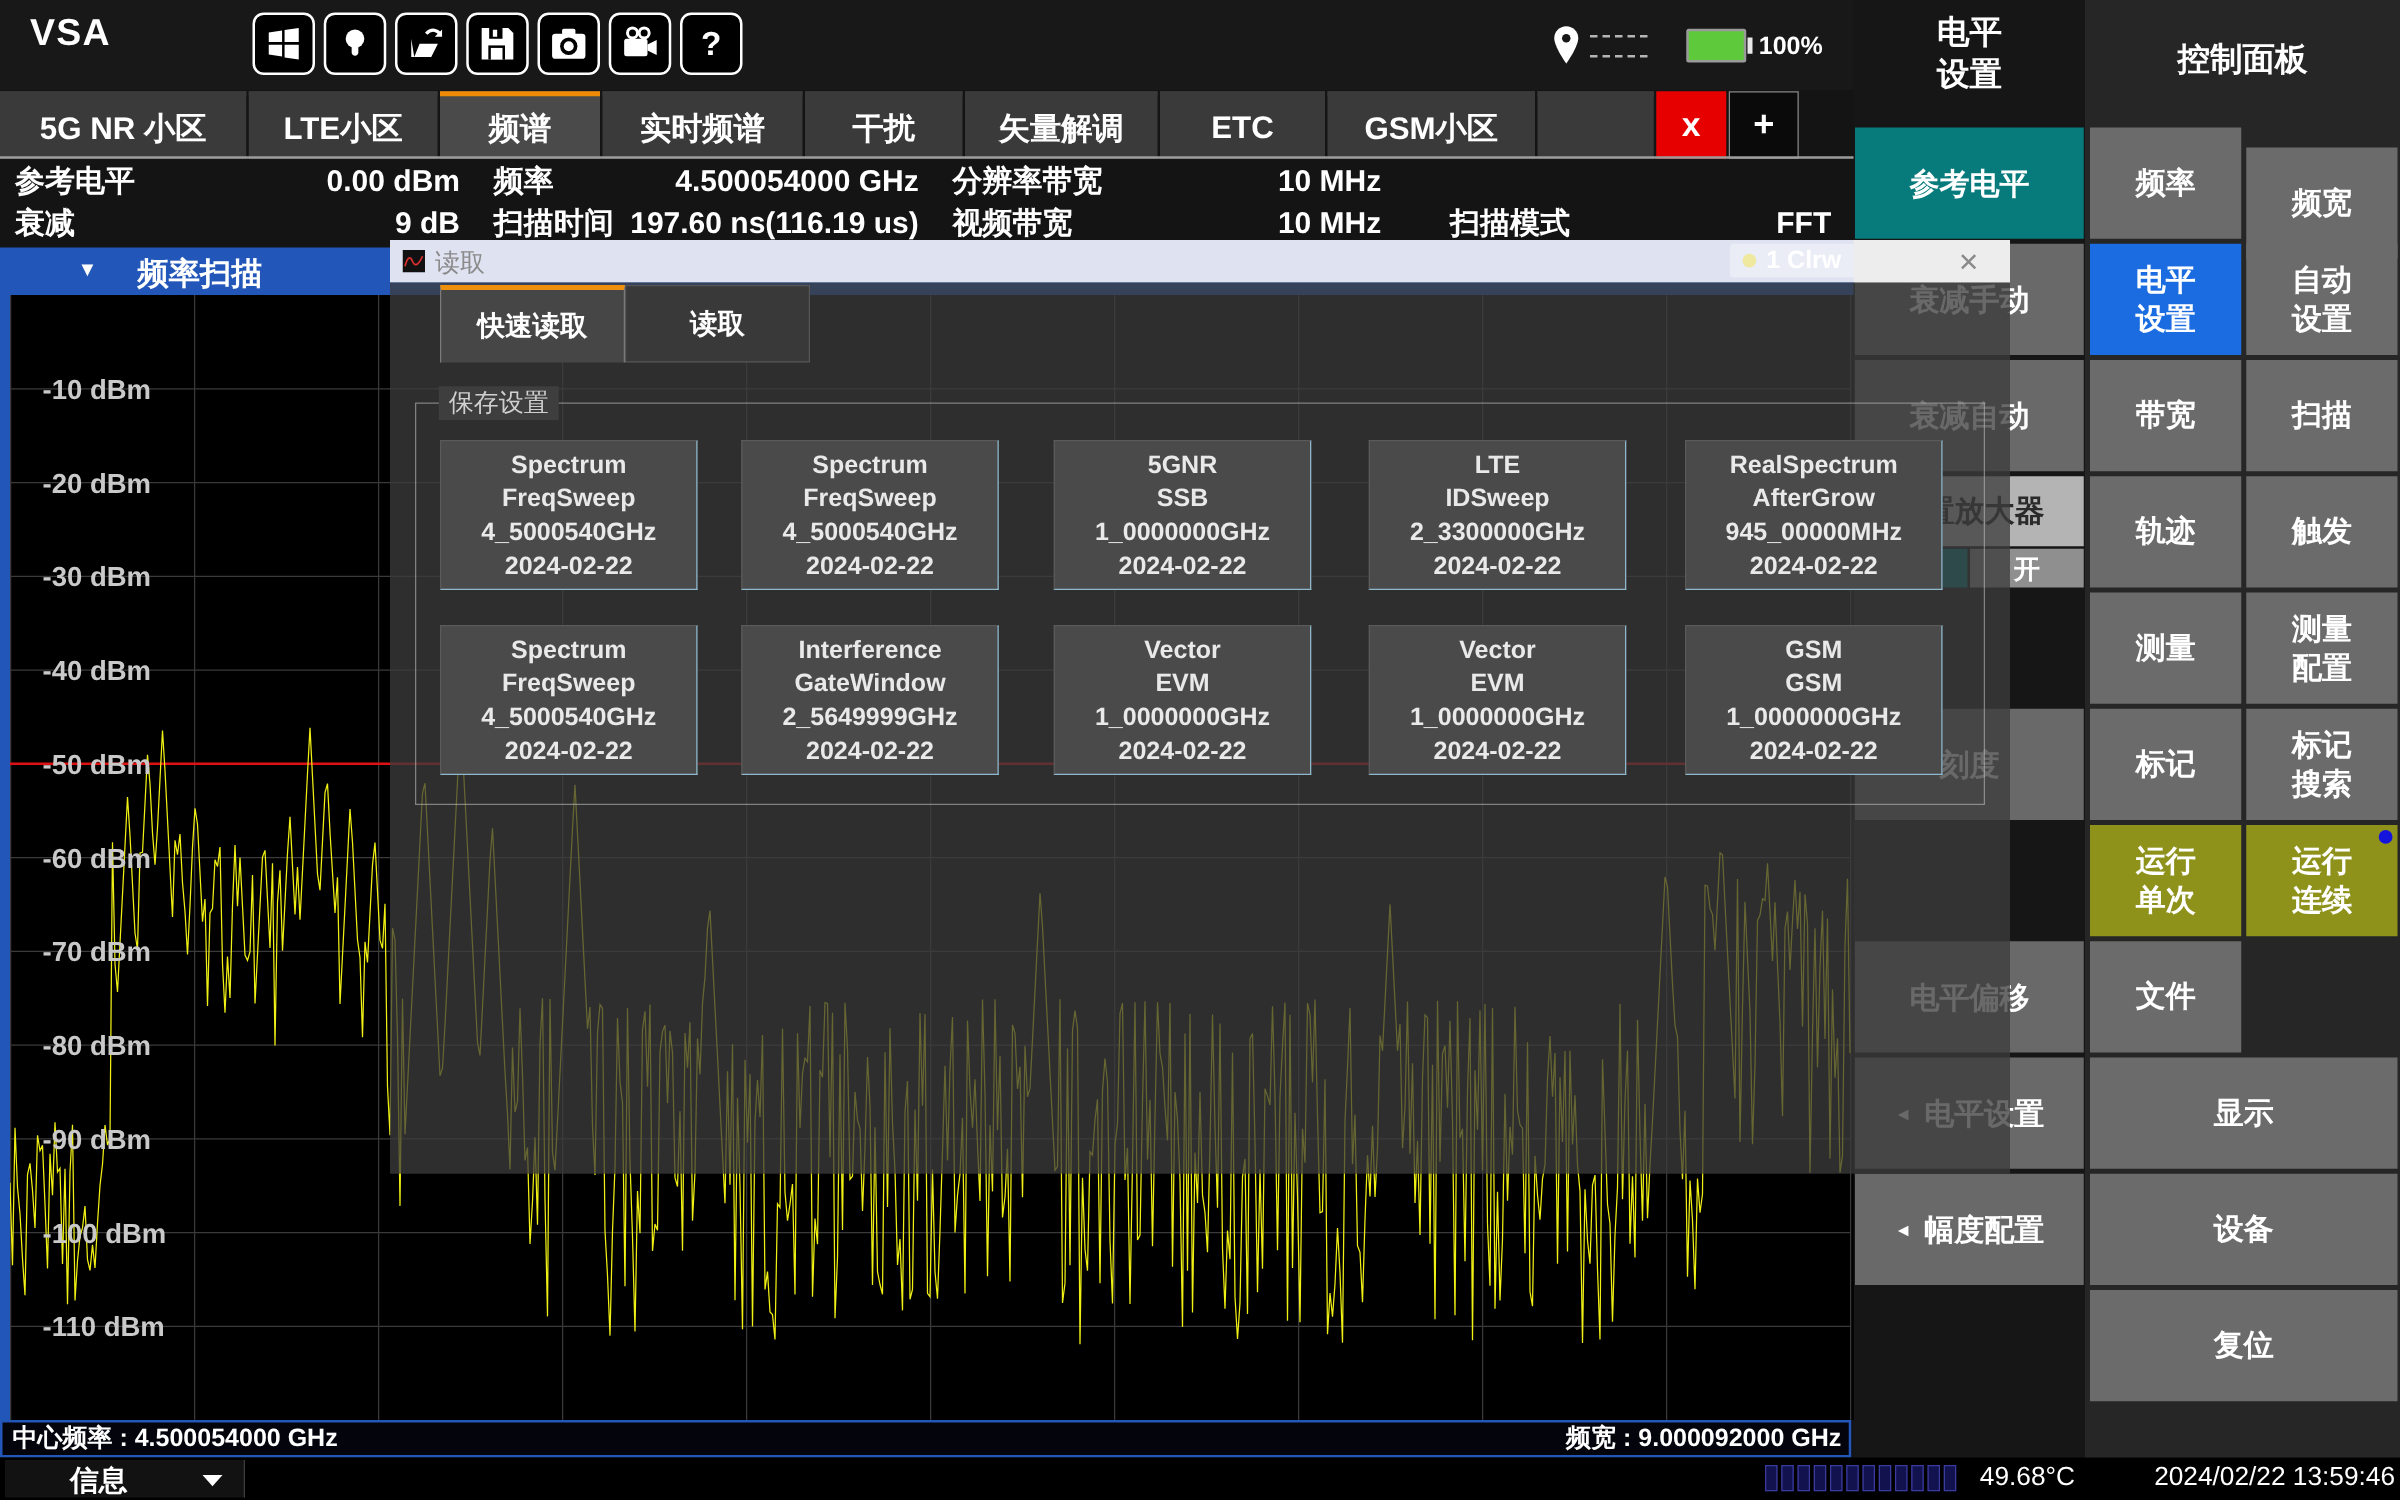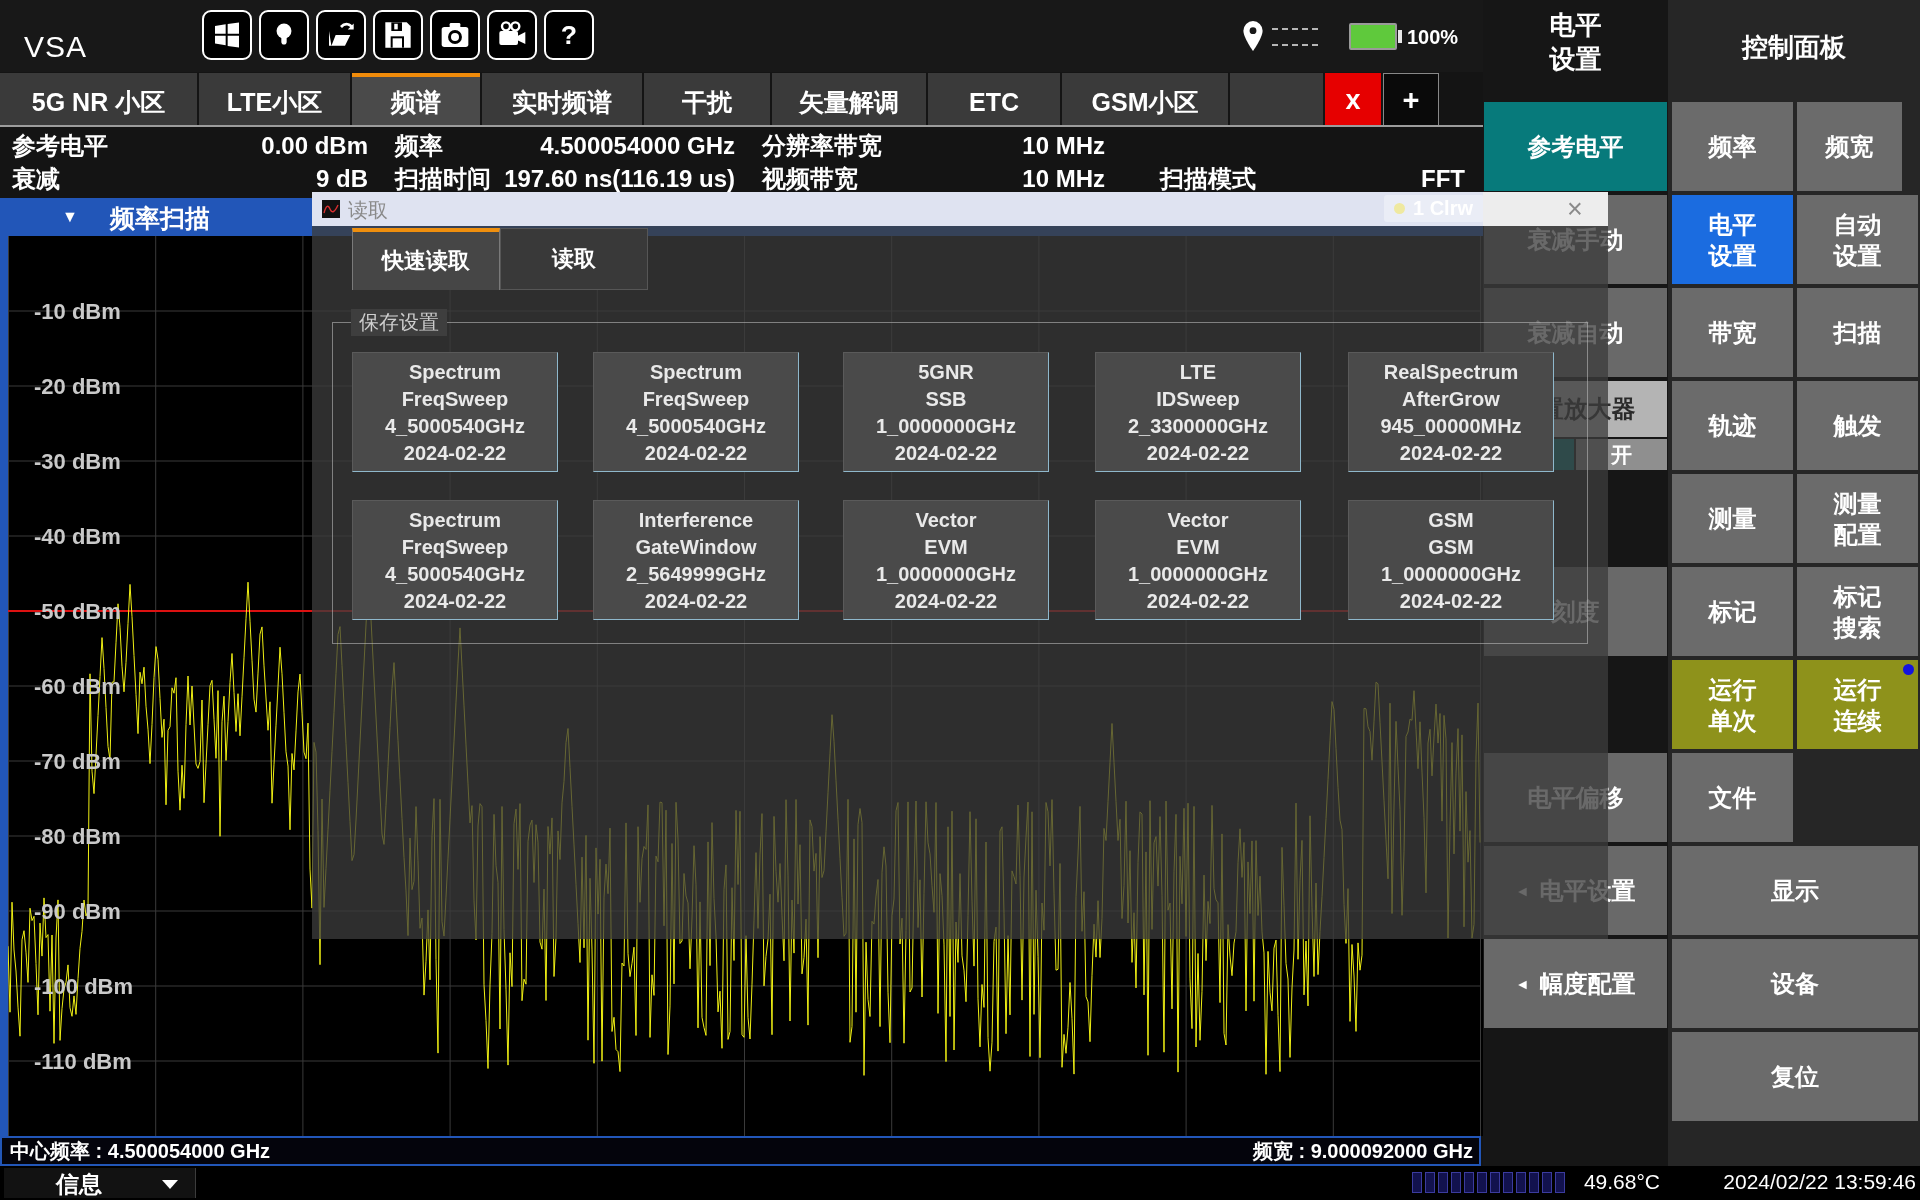--- a/index.html
+++ b/index.html
@@ -3,21 +3,21 @@
 <meta charset="utf-8">
 <style>
   * { margin:0; padding:0; box-sizing:border-box; }
   html,body { width:1920px; height:1200px; background:#101010; overflow:hidden;
               font-family:"Liberation Sans", sans-serif; }
   .abs { position:absolute; }
   #root { position:relative; width:1920px; height:1200px; background:#141414; }
 
   
   #topbar { left:0; top:0; width:1920px; height:72px; background:#181818; }
-  .vsa-logo { left:24px; top:30px; color:#fff; font-size:30px; font-weight:normal; letter-spacing:1px;text-align:center; }
+  .vsa-logo { left:24px; top:10px; color:#fff; font-size:30px; font-weight:bold; letter-spacing:1px;text-align:center; }
   .tool-btn { top:10px; width:50px; height:50px; background:#000; border:2px solid #fff;
               border-radius:9px; display:flex; align-items:center; justify-content:center; }
   .tool-btn svg { width:32px; height:32px; }
   .gps { left:1240px; top:20px; width:100px; height:36px; }
   .gps svg { width:26px; height:32px; }
   .gps-dash { position:absolute; left:32px; width:46px; border-top:2px dashed #b5b5b5; }
   .battery-body { left:1349px; top:23px; width:48px; height:27px; border:2px solid #9a9a9a;
                   background:#5fc93c; border-radius:2px; }
   .battery-tip { left:1398px; top:30px; width:4px; height:13px; background:#e8e8e8; }
   .battery-label { left:1407px; top:26px; color:#fff; font-size:20px; font-weight:bold; }
@@ -268,21 +268,21 @@
     </div>
     <div class="lv-btn" style="top:939px">
       <span class="lv-arrow">◄</span>
       <span>幅度配置</span>
     </div>
   </div>
 
   <div id="ctrlcol" class="abs">
     <div class="cp-header">控制面板</div>
     <div class="cp-btn" style="left:4px;top:102px;width:121px;height:89px">频率</div>
-    <div class="cp-btn" style="left:129px;top:102px;width:105px;height:89px">频宽</div>
+    <div class="cp-btn" style="left:129px;top:118px;width:121px;height:89px">频宽</div>
     <div class="cp-btn blue" style="left:4px;top:195px;width:121px;height:89px">电平
 设置</div>
     <div class="cp-btn" style="left:129px;top:195px;width:121px;height:89px">自动
 设置</div>
     <div class="cp-btn" style="left:4px;top:288px;width:121px;height:89px">带宽</div>
     <div class="cp-btn" style="left:129px;top:288px;width:121px;height:89px">扫描</div>
     <div class="cp-btn" style="left:4px;top:381px;width:121px;height:89px">轨迹</div>
     <div class="cp-btn" style="left:129px;top:381px;width:121px;height:89px">触发</div>
     <div class="cp-btn" style="left:4px;top:474px;width:121px;height:89px">测量</div>
     <div class="cp-btn" style="left:129px;top:474px;width:121px;height:89px">测量

